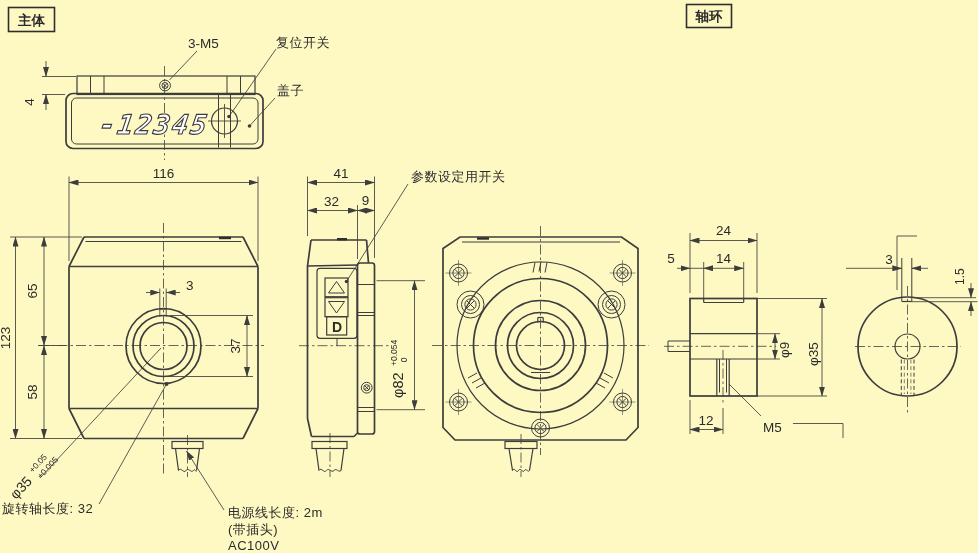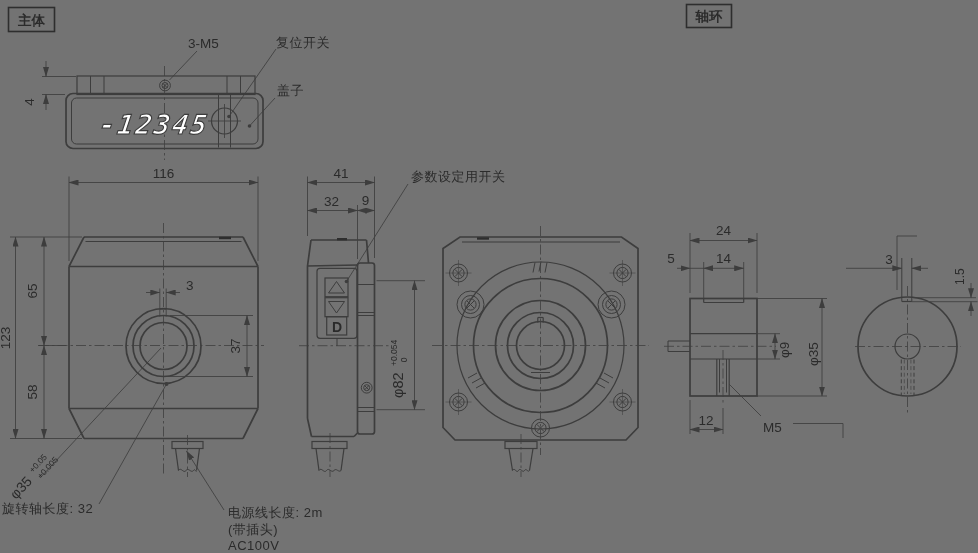--- a/index.html
+++ b/index.html
@@ -1,16 +1,16 @@
 <!DOCTYPE html>
 <html><head>
 <meta charset="utf-8">
 <style>
   html,body{margin:0;padding:0;background:#fff;}
-  .stage{position:relative;width:978px;height:553px;background:#737373;overflow:hidden;}
+  .stage{position:relative;width:978px;height:553px;background:#fef9c3;overflow:hidden;}
   svg{position:absolute;left:0;top:0;}
   .ln{stroke:#3d3d3d;fill:none;stroke-width:1.7;}
   .m {stroke:#3d3d3d;fill:none;stroke-width:1.2;}
   .t {stroke:#3d3d3d;fill:none;stroke-width:1;}
   .d {stroke:#3f3f3f;fill:none;stroke-width:0.85;}
   .cl{stroke:#3f3f3f;fill:none;stroke-width:0.8;stroke-dasharray:10 3 2.5 3;}
   .hd{stroke:#3f3f3f;fill:none;stroke-dasharray:4 2.6;}
   .tab{stroke:#2e2e2e;stroke-width:2.4;}
   text{fill:#2b2b2b;font-family:"Liberation Sans","DejaVu Sans",sans-serif;}
   .dim{font-size:13.5px;}

